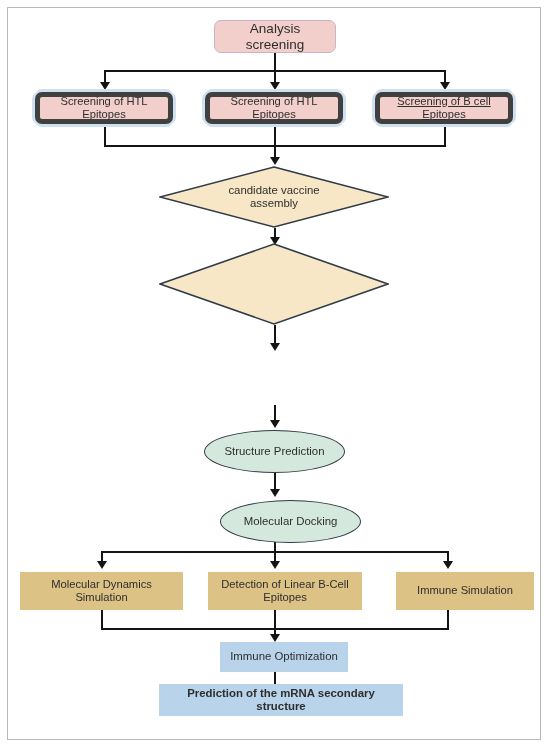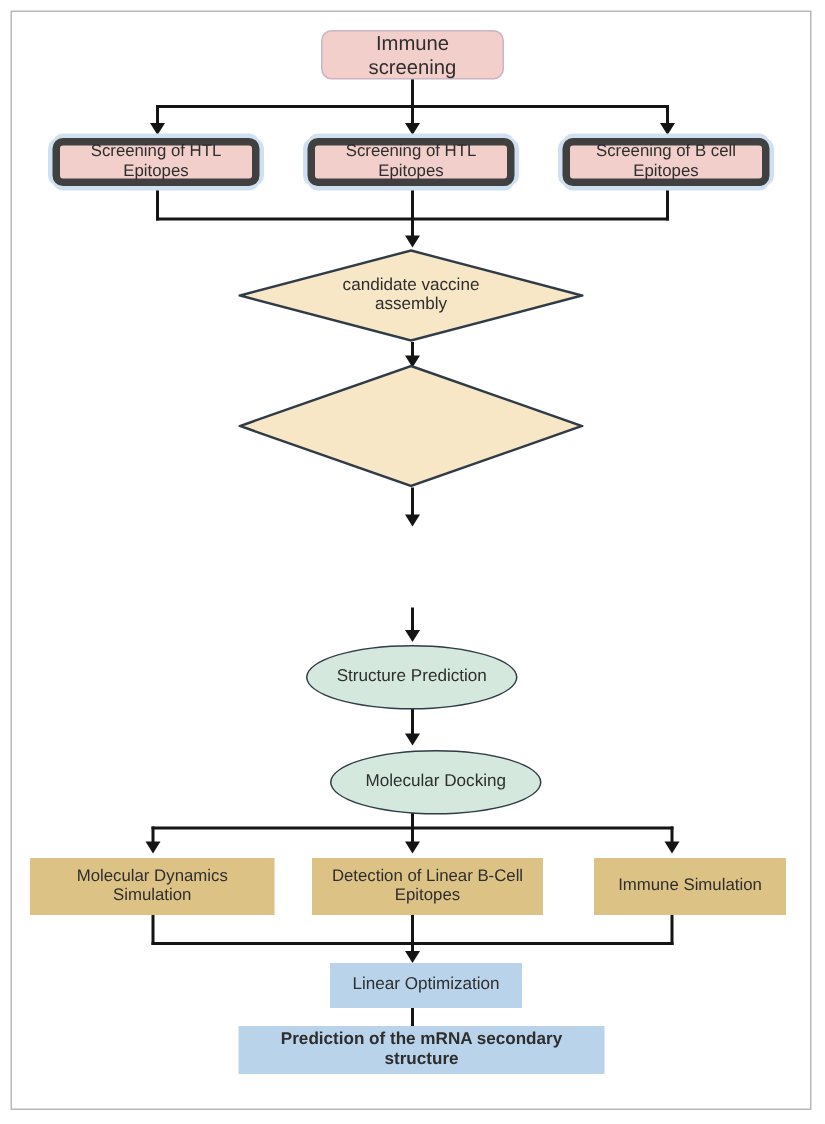--- a/index.html
+++ b/index.html
@@ -174,30 +174,30 @@
     <div class="conn conn-v" style="left:274px; top:610px; height:20px;"></div>
     <div class="conn conn-v" style="left:447px; top:610px; height:20px;"></div>
     <div class="conn conn-h" style="left:101px; top:628px; width:348px;"></div>
     <div class="conn conn-v" style="left:274px; top:628px; height:9px;"></div>
     <div class="arrowhead" style="left:269.5px; top:634px;"></div>
 
     <div class="conn conn-v" style="left:274px; top:672px; height:19px;"></div>
     <div class="arrowhead" style="left:269.5px; top:689px;"></div>
 
     <div class="node n-pink" style="left:214px; top:20px; width:122px; height:33px;">
-      <span class="lbl">Immune screening</span>
+      <span class="lbl">Analysis screening</span>
     </div>
 
     <div class="node n-pink-sm" style="left:35px; top:92px; width:138px; height:32px;">
       <span class="lbl">Screening of HTL Epitopes</span>
     </div>
     <div class="node n-pink-sm" style="left:205px; top:92px; width:138px; height:32px;">
       <span class="lbl">Screening of HTL Epitopes</span>
     </div>
-    <div class="node n-pink-sm" style="left:375px; top:92px; width:138px; height:32px;">
+    <div class="node n-pink-sm" style="left:375px; top:92px; width:138px; height:32px;text-decoration:underline;">
       <span class="lbl">Screening of B cell Epitopes</span>
     </div>
 
     <div class="node n-diamond" style="left:159px; top:166px; width:230px; height:62px;">
       <svg class="dia-shape" viewBox="0 0 230 62" preserveAspectRatio="none">
         <polygon points="115,1 229,31 115,61 1,31" fill="#f7e7c6" stroke="#2f3b46" stroke-width="1.6"></polygon>
       </svg>
       <span class="lbl">candidate vaccine
 assembly</span>
     </div>
@@ -217,26 +217,26 @@
       <span class="lbl">Molecular Docking</span>
     </div>
 
     <div class="node n-gold" style="left:20px; top:572px; width:163px; height:38px;justify-content:flex-end;">
       <span class="lbl">Molecular Dynamics Simulation</span>
     </div>
     <div class="node n-gold" style="left:208px; top:572px; width:154px; height:38px;">
       <span class="lbl">Detection of Linear B-Cell
 Epitopes</span>
     </div>
-    <div class="node n-gold" style="left:396px; top:572px; width:128px; height:38px;">
+    <div class="node n-gold" style="left:396px; top:572px; width:138px; height:38px;">
       <span class="lbl">Immune Simulation</span>
     </div>
 
     <div class="node n-blue" style="left:220px; top:642px; width:128px; height:30px;">
-      <span class="lbl">Linear Optimization</span>
+      <span class="lbl">Immune Optimization</span>
     </div>
 
     <div class="node n-blue" style="left:159px; top:684px; width:244px; height:32px;font-weight:bold;">
       <span class="lbl">Prediction of the mRNA secondary structure</span>
     </div>
 
   </div>
 </div>
 
 </body></html>

